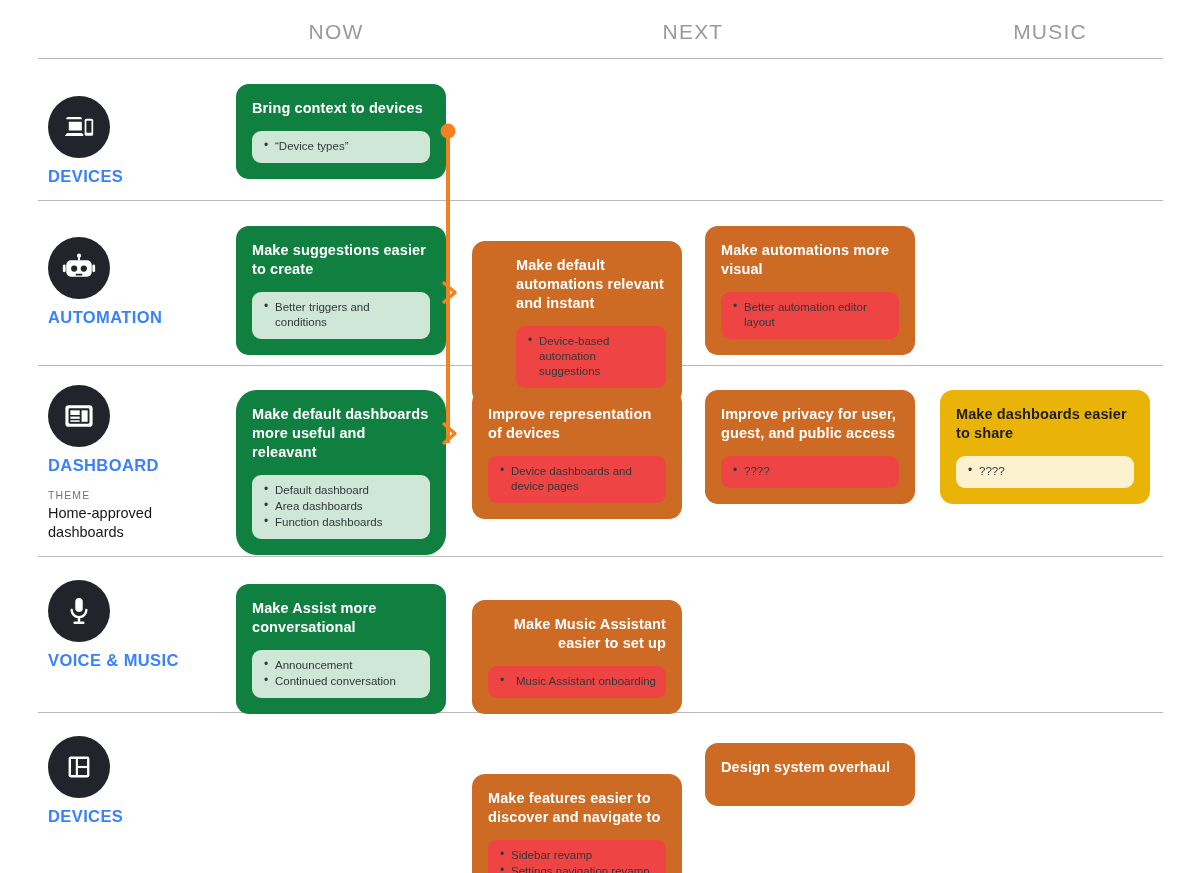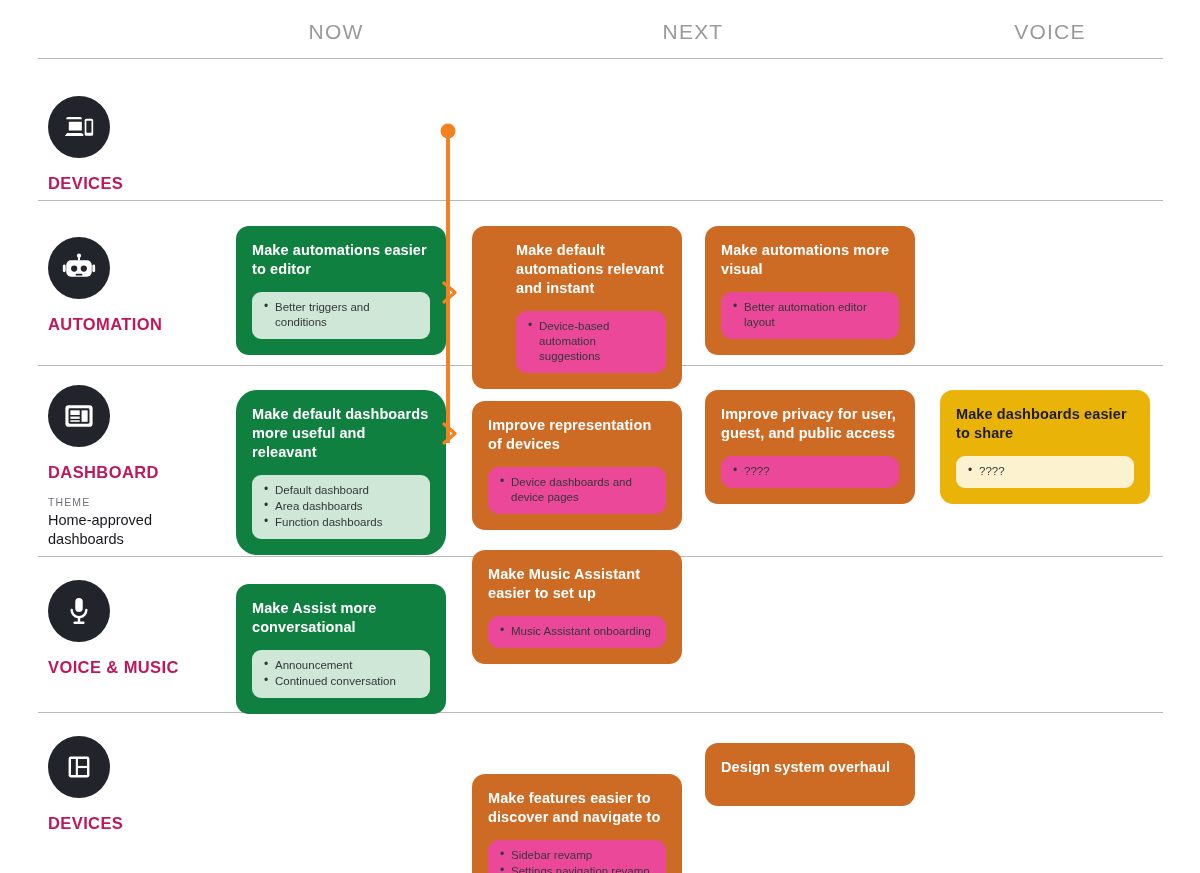--- a/index.html
+++ b/index.html
@@ -31,23 +31,23 @@
 
   
   .row-label { position: absolute; left: 48px; width: 180px; }
   .row-icon {
     width: 62px; height: 62px; border-radius: 50%;
     background: #21242a;
     display: flex; align-items: center; justify-content: center;
   }
   .row-icon svg { display: block; }
   .row-title {
-    margin-top: 16px;
+    margin-top: 9px;
     font-size: 16.5px; font-weight: 700; letter-spacing: .4px;
-    color: #be185d; white-space: nowrap;
+    color: #3b82f6; white-space: nowrap;
   }
   .theme-kicker {
     margin-top: 14px;
     font-size: 10.5px; letter-spacing: 1.1px;
     color: #6f7276; font-weight: 400;
   }
   .theme-text {
     margin-top: 3px; font-size: 14.5px; line-height: 1.32;
     color: #16181c; font-weight: 400; max-width: 140px;
   }
@@ -71,21 +71,21 @@
   .card.orange .card-title { color: #ffffff; }
   .card.yellow .card-title { color: #1d1d1d; }
 
   .card-items {
     margin-top: 13px;
     border-radius: 9px;
     padding: 8px 10px 9px 10px;
     list-style: none;
   }
   .card.green  .card-items { background: #cfe7d6; }
-  .card.orange .card-items { background: #ec4899; border-radius: 11px; }
+  .card.orange .card-items { background: #ef4444; }
   .card.yellow .card-items { background: #fdf2cf; }
 
   .card-items li {
     position: relative;
     font-size: 11.5px; line-height: 1.3;
     color: #33373b;
     padding-left: 13px;
     margin-bottom: 1px;
   }
   .card-items li:last-child { margin-bottom: 0; }
@@ -100,65 +100,71 @@
   .connector { position: absolute; left: 0; top: 0; pointer-events: none; }
 </style>
 </head>
 <body>
 
 <div class="board">
 
   <div class="col-headers">
     <div class="col-header ch-now">NOW</div>
     <div class="col-header ch-next">NEXT</div>
-    <div class="col-header ch-later">VOICE</div>
+    <div class="col-header ch-later">MUSIC</div>
   </div>
 
   <div class="divider" style="top:58px;"></div>
   <div class="divider" style="top:200px;"></div>
   <div class="divider" style="top:365px;"></div>
   <div class="divider" style="top:556px;"></div>
   <div class="divider" style="top:712px;"></div>
 
   <div class="row-label" style="top:96px;">
     <div class="row-icon">
       <svg width="34" height="34" viewBox="0 0 24 24" fill="#ffffff">
         <path d="M3 6.5h11v1.8H4.8v6.2H14v1.8H3.6L2 18.3h13v-1.6h-1V6.2A1.2 1.2 0 0 0 12.8 5H4.2A1.2 1.2 0 0 0 3 6.2z"></path>
         <rect x="16" y="6.2" width="6" height="12" rx="1.1"></rect>
         <rect x="17.2" y="7.6" width="3.6" height="8.4" rx=".3" fill="#21242a"></rect>
       </svg>
     </div>
     <div class="row-title">DEVICES</div>
   </div>
 
+  <div class="card green" style="left:236px; top:84px;">
+    <div class="card-title">Bring context to devices</div>
+    <ul class="card-items">
+      <li>“Device types”</li>
+    </ul>
+  </div>
 
   <div class="row-label" style="top:237px;">
     <div class="row-icon">
       <svg width="34" height="34" viewBox="0 0 24 24" fill="#ffffff">
         <circle cx="12" cy="3.3" r="1.5"></circle>
         <rect x="11.3" y="4.4" width="1.4" height="2.2"></rect>
         <rect x="3" y="6.6" width="18" height="11.6" rx="3.4"></rect>
         <circle cx="8.6" cy="12.4" r="2.2" fill="#21242a"></circle>
         <circle cx="15.4" cy="12.4" r="2.2" fill="#21242a"></circle>
         <rect x="9.6" y="16" width="4.8" height="1.3" rx=".6" fill="#21242a"></rect>
         <rect x="0.6" y="9.6" width="2" height="5.4" rx="1"></rect>
         <rect x="21.4" y="9.6" width="2" height="5.4" rx="1"></rect>
       </svg>
     </div>
     <div class="row-title">AUTOMATION</div>
   </div>
 
   <div class="card green" style="left:236px; top:226px;">
-    <div class="card-title">Make automations easier to editor</div>
+    <div class="card-title">Make suggestions easier to create</div>
     <ul class="card-items">
       <li>Better triggers and conditions</li>
     </ul>
   </div>
 
-  <div class="card orange" style="left:472px; top:226px;padding-left:44px;">
+  <div class="card orange" style="left:472px; top:241px;padding-left:44px;">
     <div class="card-title">Make default automations relevant and instant</div>
     <ul class="card-items">
       <li>Device-based automation suggestions</li>
     </ul>
   </div>
 
   <div class="card orange" style="left:705px; top:226px;">
     <div class="card-title">Make automations more visual</div>
     <ul class="card-items">
       <li>Better automation editor layout</li>
@@ -183,21 +189,21 @@
 
   <div class="card green" style="left:236px; top:390px;border-radius:21px;">
     <div class="card-title">Make default dashboards more useful and releavant</div>
     <ul class="card-items">
       <li>Default dashboard</li>
       <li>Area dashboards</li>
       <li>Function dashboards</li>
     </ul>
   </div>
 
-  <div class="card orange" style="left:472px; top:401px;">
+  <div class="card orange" style="left:472px; top:390px;">
     <div class="card-title">Improve representation of devices</div>
     <ul class="card-items">
       <li>Device dashboards and device pages</li>
     </ul>
   </div>
 
   <div class="card orange" style="left:705px; top:390px;">
     <div class="card-title">Improve privacy for user, guest, and public access</div>
     <ul class="card-items">
       <li>????</li>
@@ -222,21 +228,21 @@
   </div>
 
   <div class="card green" style="left:236px; top:584px;">
     <div class="card-title">Make Assist more conversational</div>
     <ul class="card-items">
       <li>Announcement</li>
       <li>Continued conversation</li>
     </ul>
   </div>
 
-  <div class="card orange" style="left:472px; top:550px;">
+  <div class="card orange" style="left:472px; top:600px;text-align:right;">
     <div class="card-title">Make Music Assistant easier to set up</div>
     <ul class="card-items">
       <li>Music Assistant onboarding</li>
     </ul>
   </div>
 
   <div class="row-label" style="top:736px;">
     <div class="row-icon">
       <svg width="32" height="32" viewBox="0 0 24 24">
         <rect x="4.2" y="4.2" width="15.6" height="15.6" rx="1.6" fill="#ffffff"></rect>

